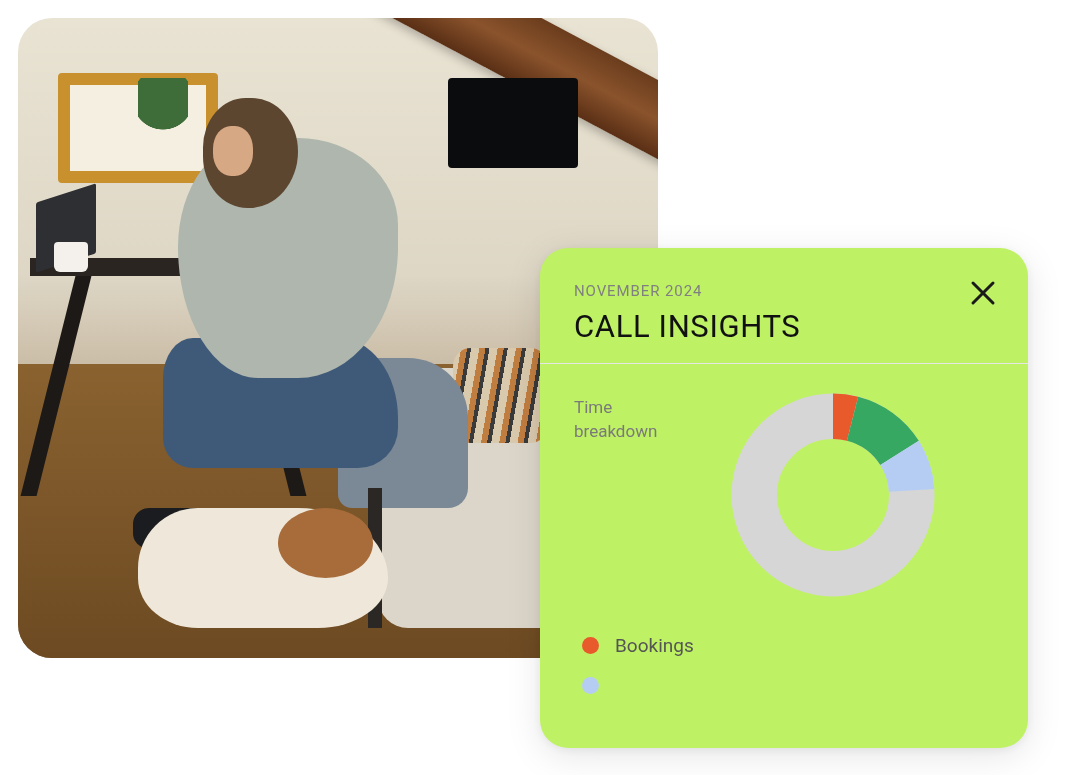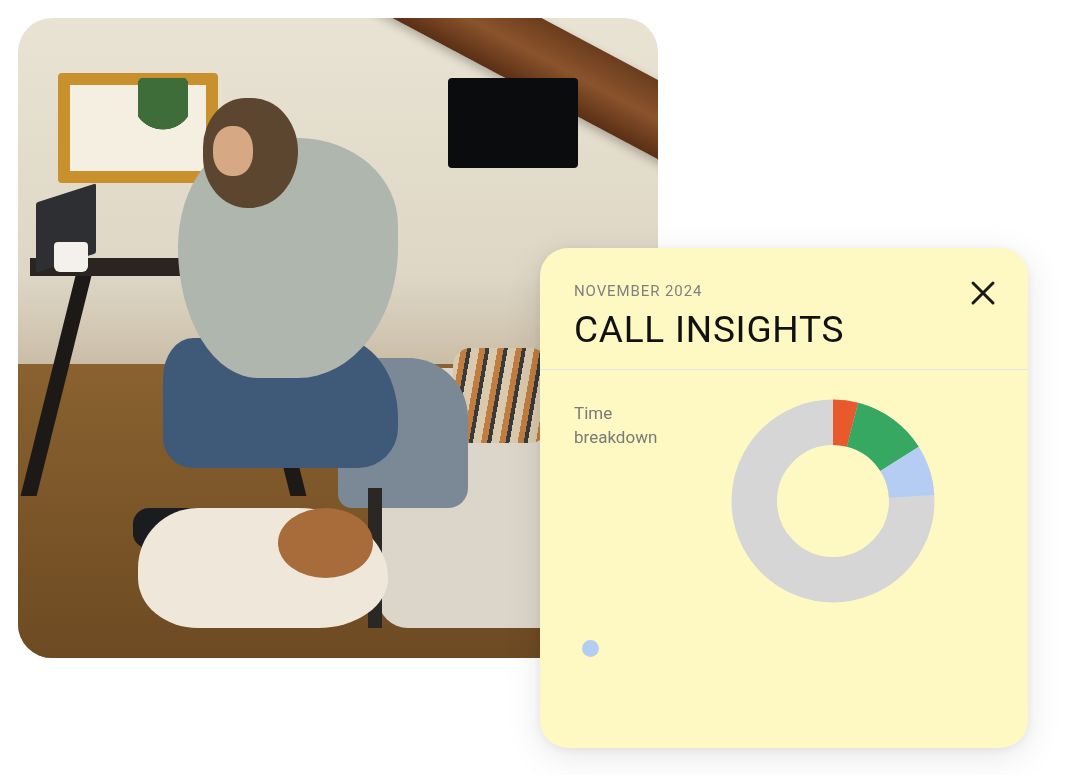--- a/index.html
+++ b/index.html
@@ -110,33 +110,33 @@
     background: radial-gradient(circle at 50% 30%, #3f6d3a 0 55%, transparent 56%);
   }
 
   
   .card {
     position: absolute;
     left: 540px;
     top: 248px;
     width: 488px;
     height: 500px;
-    background: #fef9c3;
+    background: #bef264;
     border-radius: 28px;
     box-shadow: 0 8px 36px rgba(0,0,0,0.10), 0 2px 8px rgba(0,0,0,0.06);
     padding: 34px 34px 36px 34px;
   }
   .card .date {
     font-size: 15px;
     letter-spacing: 0.06em;
     color: #808080;
     font-weight: 400;
   }
   .card .title {
-    font-size: 37px;
+    font-size: 31px;
     letter-spacing: 0.02em;
     color: #111;
     font-weight: 400;
     margin-top: 8px;
   }
   .card hr {
     border: none;
     border-top: 1px solid #e5e5e5;
     margin: 18px -34px 0 -34px;
   }
@@ -236,16 +236,20 @@
           <circle cx="60" cy="60" r="45" stroke="#d6d6d6" stroke-width="26" fill="none"></circle>
           <circle cx="60" cy="60" r="45" stroke="#e85a2c" stroke-width="26" fill="none" stroke-dasharray="11.309733552923255 271.4336052701581" stroke-dashoffset="0"></circle>
           <circle cx="60" cy="60" r="45" stroke="#36a862" stroke-width="26" fill="none" stroke-dasharray="33.929200658769766 248.81413816431163" stroke-dashoffset="-11.309733552923255"></circle>
           <circle cx="60" cy="60" r="45" stroke="#b6cdf3" stroke-width="26" fill="none" stroke-dasharray="22.61946710584651 260.12387171723486" stroke-dashoffset="-45.23893421169302"></circle>
         </svg>
     </div>
   </div>
 
   <div class="legend" id="legend">
       <div class="legend-item">
+        <span class="legend-dot" style="background: rgb(232, 90, 44);"></span>
+        <span>Bookings</span>
+      </div>
+      <div class="legend-item">
         <span class="legend-dot" style="background: rgb(182, 205, 243);"></span>
       </div>
     </div>
 </div>
 
 </body></html>

